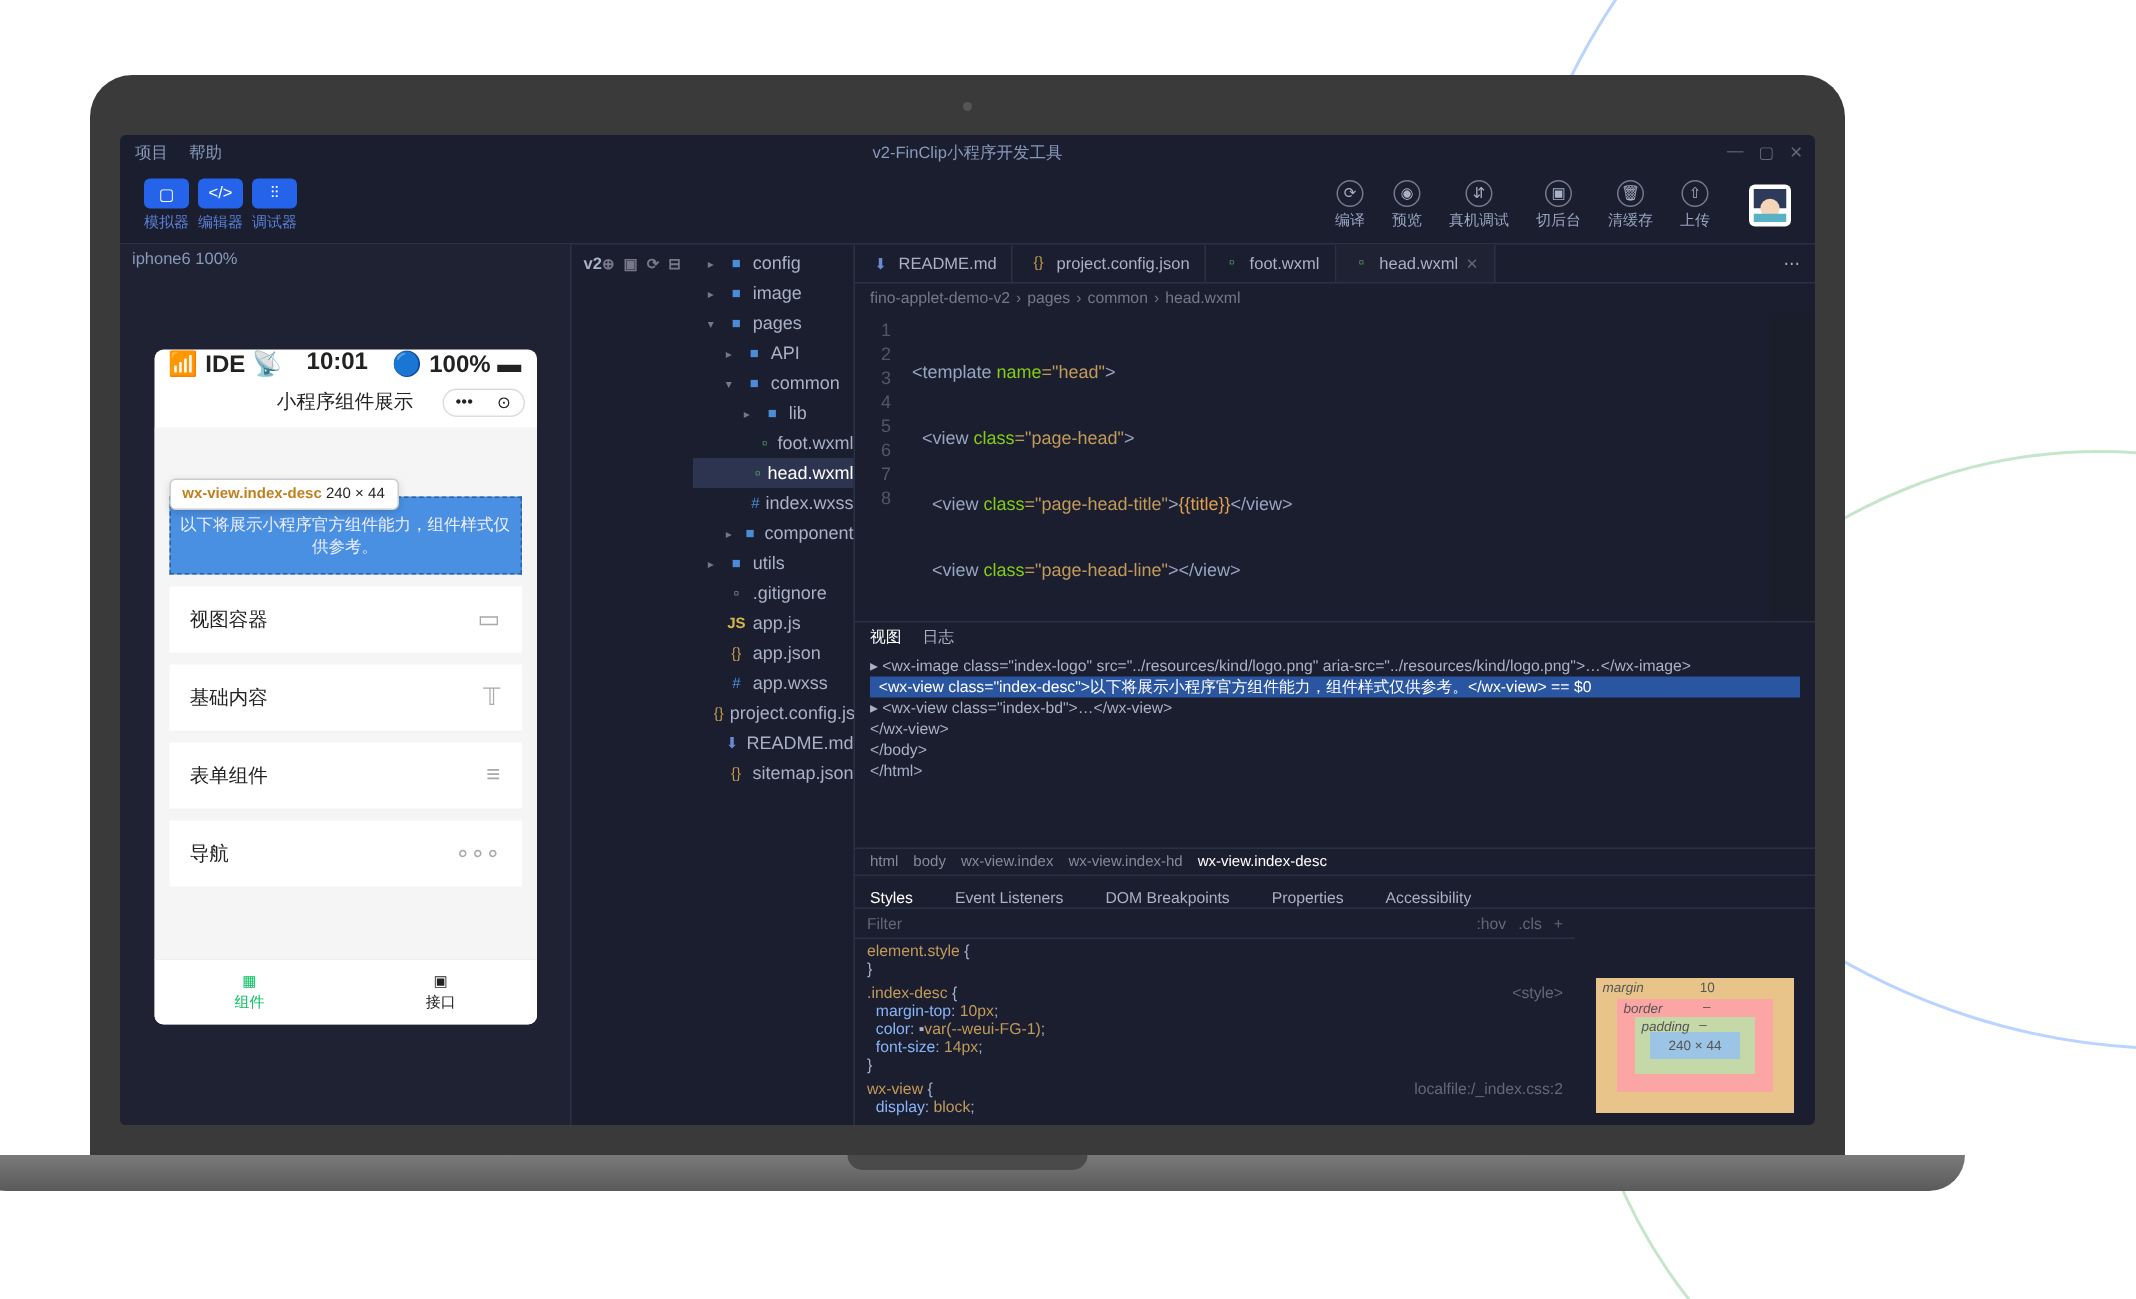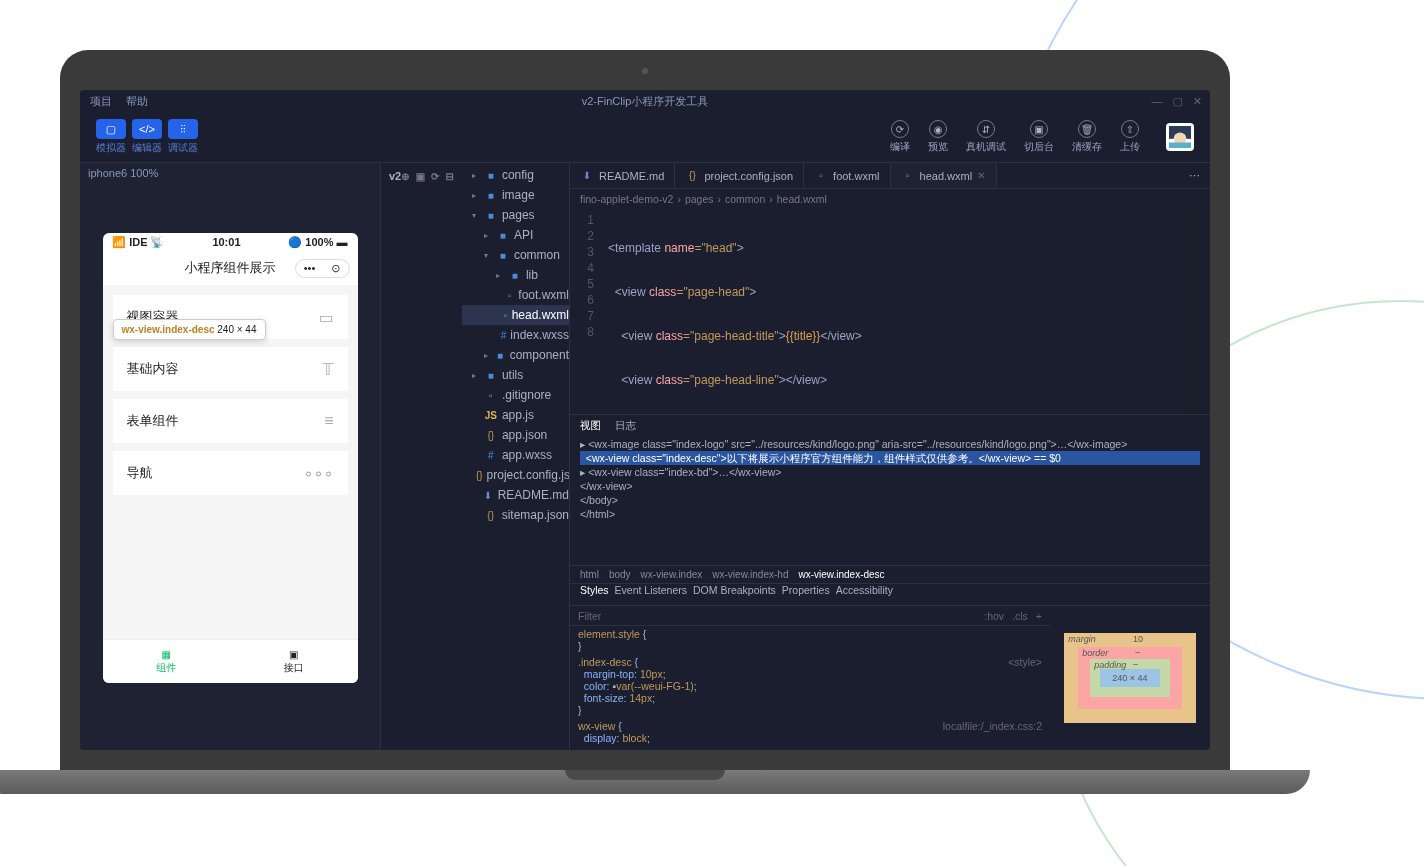--- a/index.html
+++ b/index.html
@@ -36,21 +36,21 @@
 .avatar { width: 28px; height: 28px; border-radius: 4px; background: #fff; margin-left: 8px; display:flex;align-items:center;justify-content:center; }
 .avatar svg { width: 22px; height: 22px; }
 
 
 .mainrow { display: flex; flex: 1; overflow: hidden; border-top: 1px solid #2a3145; }
 
 
 .simpanel { width: 300px; background: #1e2233; display: flex; flex-direction: column; }
 .simhdr { padding: 4px 8px; color: #8899bb; font-size: 11px; }
 .phone { background: #fff; width: 255px; height: 450px; margin: 50px auto 0; border-radius: 6px; display: flex; flex-direction: column; overflow: hidden; color: #222; }
-.pstatus { height: 18px; display: flex; justify-content: space-between; align-items: center; padding: 0 10px; font-size: 11px; font-weight: 600; }
+.pstatus { height: 18px; display: flex; justify-content: space-between; padding: 0 10px; font-size: 16px; font-weight: 600; }
 .pnav { height: 34px; display: flex; align-items: center; justify-content: center; position: relative; font-size: 13px; font-weight: 500; }
 .pcapsule { position: absolute; right: 8px; display: flex; border: 1px solid #ddd; border-radius: 12px; overflow: hidden; }
 .pcapsule span { padding: 2px 8px; font-size: 11px; }
 .pbody { flex: 1; background: #f5f5f5; padding: 10px; display: flex; flex-direction: column; gap: 8px; position: relative; }
 .inspector-tip { position: absolute; top: 34px; left: 10px; background: #fff; border: 1px solid #ccc; border-radius: 4px; padding: 4px 8px; font-size: 10px; box-shadow: 0 2px 6px rgba(0,0,0,.15); z-index: 5; }
 .inspector-tip b { color: #c08020; }
 .descblock { background: #4a90e2; color: #eef; font-size: 11px; text-align: center; padding: 10px 4px; margin-top: 36px; border: 1px dashed #2a60a2; }
 .litem { background: #fff; height: 44px; display: flex; align-items: center; justify-content: space-between; padding: 0 14px; font-size: 13px; }
 .litem .ricon { color: #aaa; font-size: 16px; }
 .ptabbar { height: 44px; border-top: 1px solid #eee; display: flex; background:#fff; }
@@ -77,35 +77,35 @@
 .editpanel { flex: 1; display: flex; flex-direction: column; }
 .tabs { height: 26px; display: flex; border-bottom: 1px solid #2a3145; }
 .tab { display: flex; align-items: center; gap: 5px; padding: 0 10px; border-right: 1px solid #2a3145; font-size: 11px; cursor: pointer; }
 .tab.active { background: #1e2233; }
 .tab .x { color: #667; font-size: 10px; }
 .bcrumb { height: 20px; display: flex; align-items: center; padding: 0 10px; font-size: 10.5px; color: #778; gap: 4px; }
 .editor { flex: 1; display: flex; font-family: Consolas, monospace; font-size: 12px; overflow: hidden; }
 .gutter { width: 32px; text-align: right; color: #556; padding: 4px 8px 0 0; }
 .gutter div { height: 16px; }
 .code { flex: 1; padding: 4px 0 0 6px; white-space: pre; position: relative; }
-.code .ln { height: 16px; } .attr { color: #fca5a5; } .str { color: #c29a5a; } .expr { color: #e0a050; } .punc { color: #99a4c2; }
+.code .ln { height: 16px; } .attr { color: #84cc16; } .str { color: #c29a5a; } .expr { color: #e0a050; } .punc { color: #99a4c2; }
 .minimap { position:absolute; right:0; top:0; width:30px; height:100%; background:#1a1d28; opacity:.6; }
 
 
 .devtools { flex: 0 0 330px; border-top: 1px solid #2a3145; display: flex; flex-direction: column; }
 .dtabs { height: 20px; display: flex; gap: 14px; padding: 0 10px; font-size: 10.5px; }
 .dtabs span { cursor: pointer; line-height:20px; }
 .dompanel { flex: 0 0 130px; overflow: auto; font-family: Consolas, monospace; font-size: 10.5px; padding: 2px 10px; }
 .dompanel .dln { line-height: 14px; white-space: pre-wrap; }
 .dompanel .hl { background: #2a55a0; color: #fff; }
 .bchain { height: 18px; padding: 0 10px; font-size: 10px; color: #889; display: flex; gap: 10px; border-top: 1px solid #2a3145; align-items:center; }
 .bchain span.sel { color: #fff; }
-.stylestabs { height: 22px; display: flex; gap: 6px; padding: 0 10px; font-size: 10.5px; border-top: 1px solid #2a3145; align-items:flex-start; }
+.stylestabs { height: 22px; display: flex; gap: 28px; padding: 0 10px; font-size: 10.5px; border-top: 1px solid #2a3145; align-items:flex-end; }
 .stylestabs .active { color: #fff; }
-.stylesrow { flex: 1; display: flex; border-top: 1px solid #2a3145; }
+.stylesrow { flex: 1; display: flex; border-top: 1px solid #2a3145; align-items: flex-end; }
 .stylescol { flex: 1; font-family: Consolas, monospace; font-size: 10.5px; }
 .filterbar { height: 20px; display: flex; align-items: center; padding: 0 8px; color: #667; border-bottom: 1px solid #2a3145; }
 .filterbar .r { margin-left: auto; display:flex; gap:8px; }
 .rules { padding: 2px 8px; }
 .rules .rule { margin-bottom: 4px; }
 .rules .sel { color: #c29a5a; } .rules .prop { color: #8ab4f8; } .rules .val { color: #c29a5a; } .rules .src { float: right; color: #667; }
 .boxmodel { width: 160px; padding: 8px; display:flex;align-items:center;justify-content:center; }
 .bm { background: #e8c48a; padding: 14px; font-size: 9px; color: #555; position: relative; }
 .bm .lbl { position: absolute; top: 1px; left: 4px; font-style: italic; }
 .bm2 { background: #fca5a5; padding: 12px; position: relative; }
@@ -201,20 +201,21 @@
               <div class="pcapsule">
                 <span>•••</span>
                 <span>⊙</span>
               </div>
             </div>
             <div class="pbody">
               <div class="inspector-tip">
                 <b>wx-view.index-desc</b>
                 <span>240 × 44</span>
               </div>
+              <div class="descblock">以下将展示小程序官方组件能力，组件样式仅供参考。</div>
               <div class="litem">
                   <span>视图容器</span>
                   <span class="ricon">▭</span>
                 </div>
               <div class="litem">
                   <span>基础内容</span>
                   <span class="ricon">𝕋</span>
                 </div>
               <div class="litem">
                   <span>表单组件</span>

